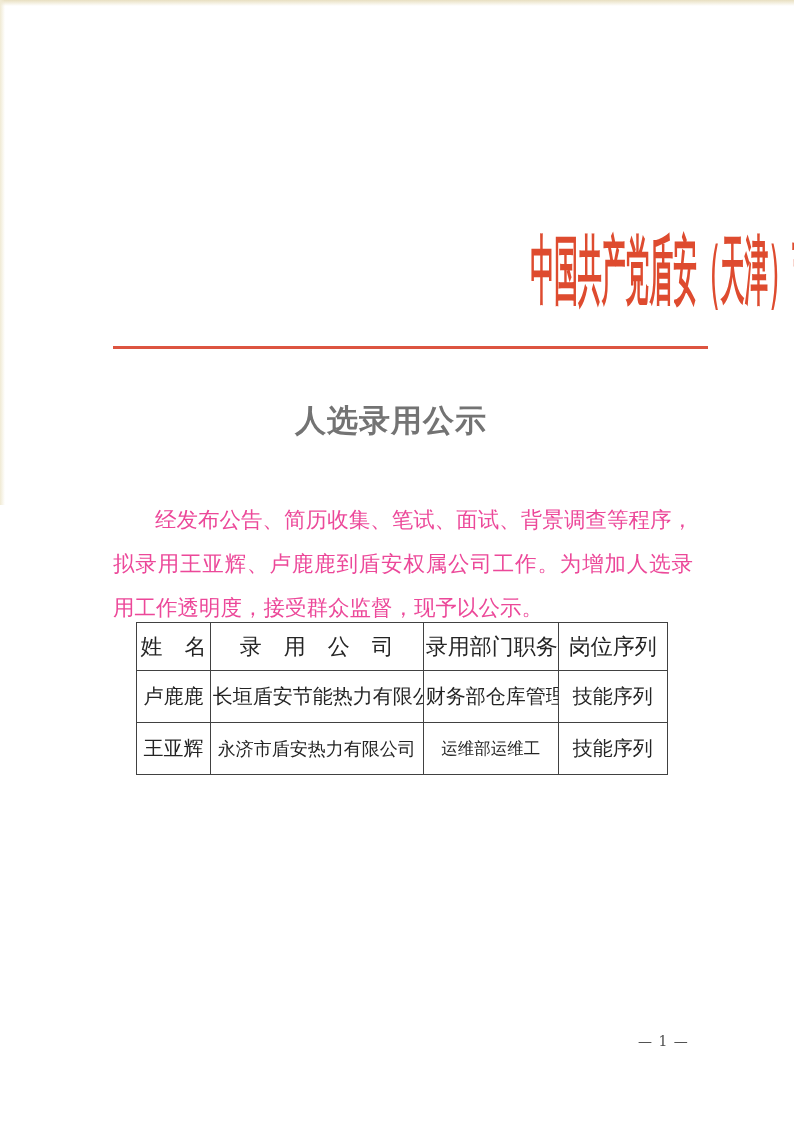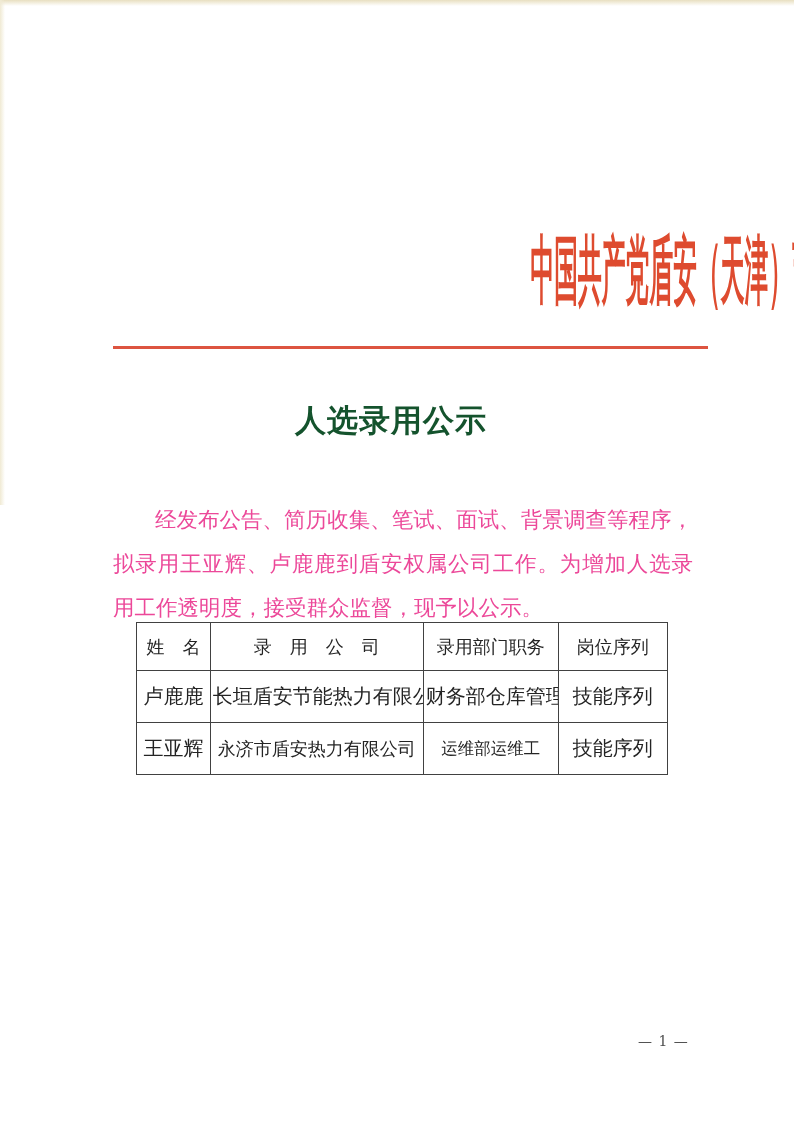--- a/index.html
+++ b/index.html
@@ -35,21 +35,21 @@
     transform:scale(0.35,1.1);transform-origin:50% 50%;
     letter-spacing:0;
   }
   .red-divider{
     position:absolute;left:113px;top:346px;width:595px;height:3px;
     background:var(--divider-red);
   }
   .doc-title{
     position:absolute;top:402px;left:0;right:12px;
     text-align:center;font-size:31px;line-height:36px;
-    font-weight:700;color:#14532d;letter-spacing:1px;
+    font-weight:700;color:#737373;letter-spacing:1px;
   }
   .body-para{
     position:absolute;left:113px;width:580px;
     font-size:21.5px;line-height:44px;
     text-align:justify;word-break:break-all;
     color:#ec4899;
   }
   .para-intro{top:476px;text-indent:42px;}
   .para-notice{top:817px;text-indent:44px;}
   .table-wrap{position:absolute;left:136px;top:622px;width:532px;}
@@ -58,21 +58,21 @@
     font-size:20px;color:#242424;
   }
   table.recruit td,table.recruit th{
     border:1.6px solid #414141;
     text-align:center;vertical-align:middle;
     font-weight:400;padding:0 2px;
     overflow:hidden;white-space:nowrap;
   }
   table.recruit thead tr{height:48px;}
   table.recruit tbody tr{height:52px;}
-  table.recruit thead th{font-size:18px;}
+  table.recruit thead th{font-size:22px;}
   
   table.recruit tbody tr:nth-child(2) td:nth-child(2){font-size:18px;}
   table.recruit tbody tr:nth-child(2) td:nth-child(3){font-size:16.5px;}
   .page-number{
     position:absolute;left:638px;top:1033px;
     font-size:14px;letter-spacing:1px;color:#4d4d4d;
     font-family:"DejaVu Serif","Liberation Serif",serif;
   }
 </style>
 </head>

